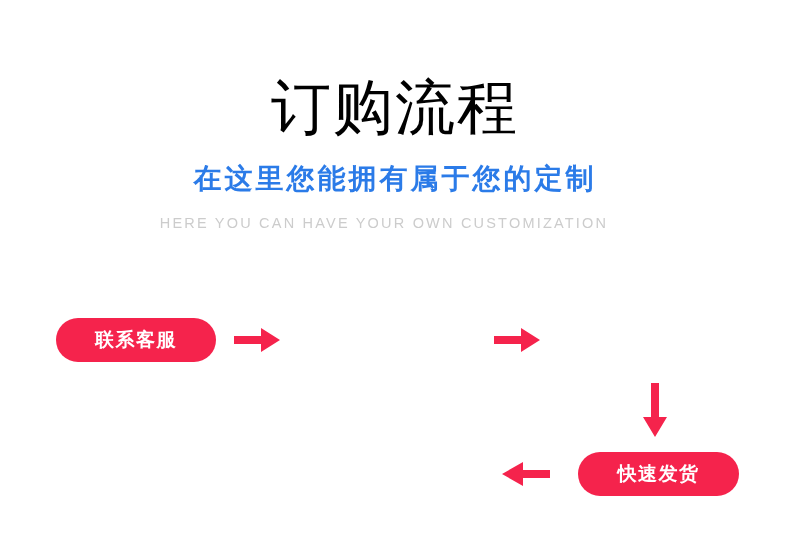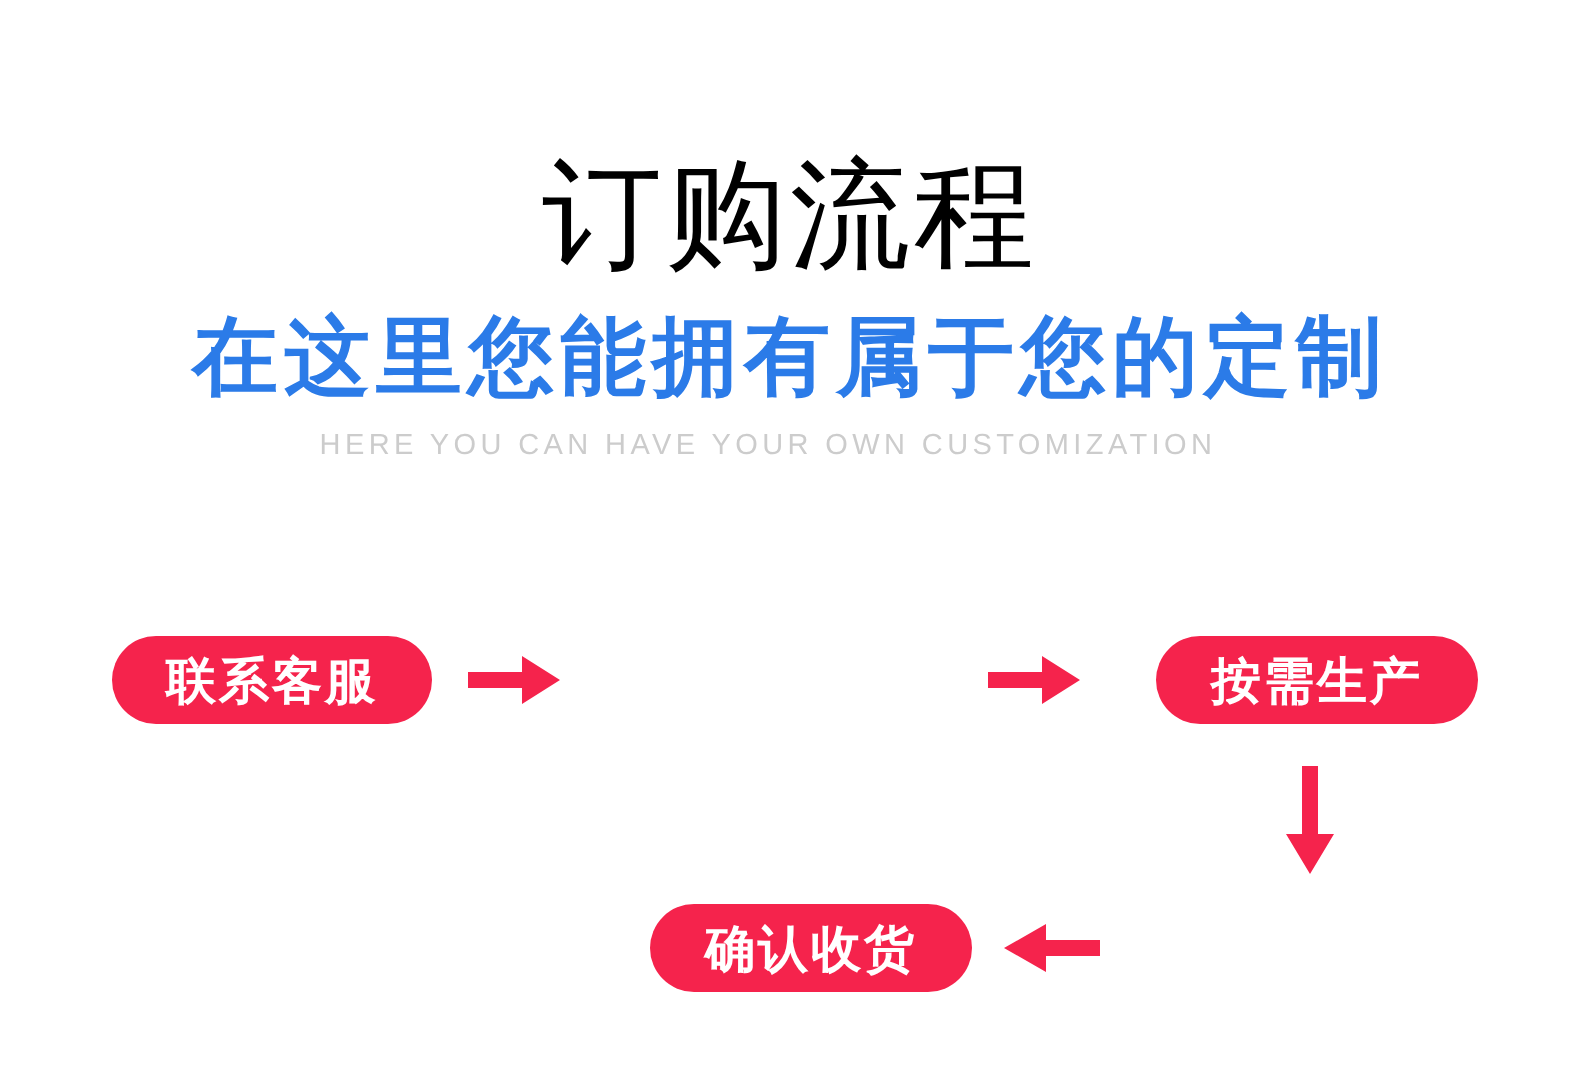--- a/index.html
+++ b/index.html
@@ -38,21 +38,21 @@
     color: #000000;
     letter-spacing: 2px;
     white-space: nowrap;
   }
   .sub-title {
     position: absolute;
     left: 0;
     top: 158px;
     width: 790px;
     text-align: center;
-    font-size: 43px;
+    font-size: 28px;
     line-height: 42px;
     font-weight: 700;
     color: #2B7BE8;
     letter-spacing: 3px;
     white-space: nowrap;
   }
   .eng-title {
     position: absolute;
     left: 0;
     top: 213px;
@@ -66,21 +66,21 @@
     white-space: nowrap;
   }
 
   
   .pill {
     position: absolute;
     box-sizing: border-box;
     background: #F5234C;
     border-radius: 999px;
     color: #ffffff;
-    font-size: 25px;
+    font-size: 19px;
     font-weight: 700;
     letter-spacing: 1.5px;
     display: flex;
     align-items: center;
     justify-content: center;
     white-space: nowrap;
     height: 44px;
   }
 
   
@@ -121,30 +121,29 @@
     </svg>
   </div>
 
 
   <div class="arrow arrow-r2">
     <svg width="46" height="28" viewBox="0 0 46 28" xmlns="http://www.w3.org/2000/svg">
       <polygon points="0,10 27,10 27,2 46,14 27,26 27,18 0,18" fill="#F5234C"></polygon>
     </svg>
   </div>
 
-  <div class="pill pill-3">按需生产</div>
 
   <div class="arrow arrow-down">
     <svg width="30" height="54" viewBox="0 0 30 54" xmlns="http://www.w3.org/2000/svg">
       <polygon points="11,0 19,0 19,34 27,34 15,54 3,34 11,34" fill="#F5234C"></polygon>
     </svg>
   </div>
 
-  <div class="pill pill-4">确认收货</div>
 
   <div class="arrow arrow-l1">
     <svg width="48" height="28" viewBox="0 0 48 28" xmlns="http://www.w3.org/2000/svg">
       <polygon points="48,10 21,10 21,2 0,14 21,26 21,18 48,18" fill="#F5234C"></polygon>
     </svg>
   </div>
 
+  <div class="pill pill-5">快速发货</div>
 
 </div>
 
 </body></html>

